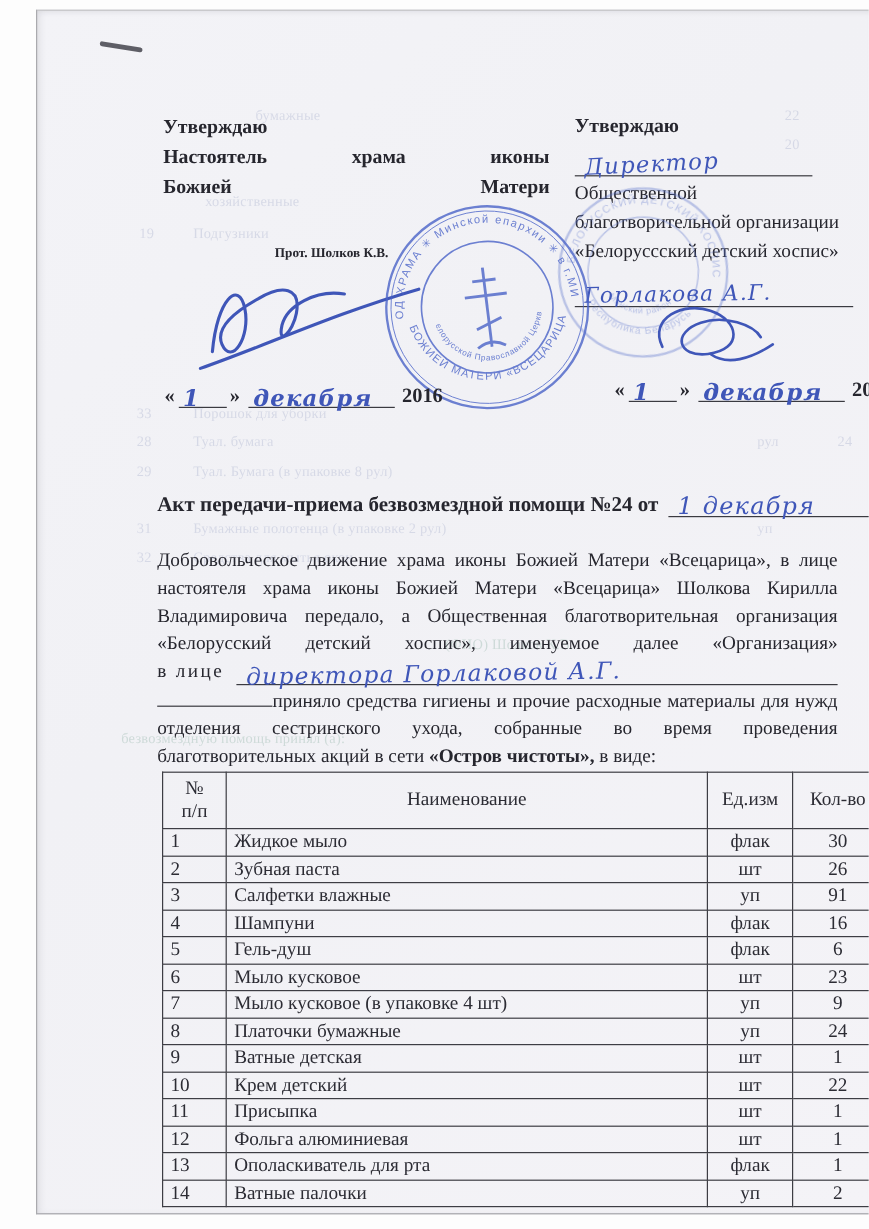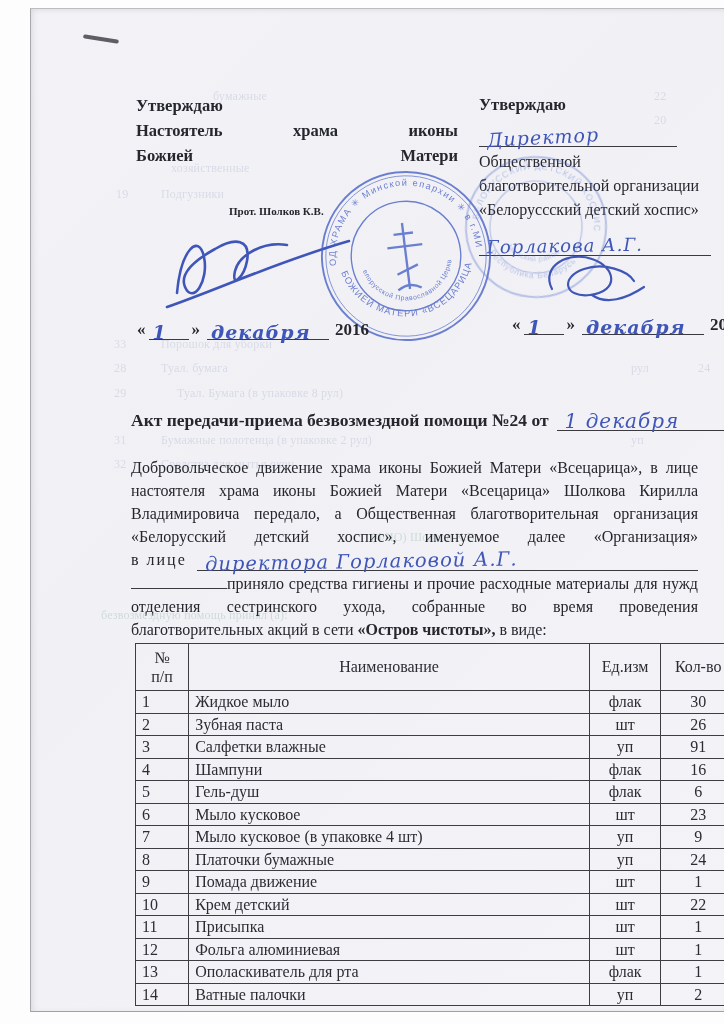--- a/index.html
+++ b/index.html
@@ -109,21 +109,21 @@
       <span class="ghost" style="left: 140px; top: 152px;">хозяйственные</span>
       <span class="ghost" style="left: 85px; top: 178px;">19</span>
       <span class="ghost" style="left: 130px; top: 178px;">Подгузники</span>
       <span class="ghost" style="left: 83px; top: 328px;">33</span>
       <span class="ghost" style="left: 130px; top: 328px;">Порошок для уборки</span>
       <span class="ghost" style="left: 83px; top: 352px;">28</span>
       <span class="ghost" style="left: 130px; top: 352px; text-align: right;">Туал. бумага</span>
       <span class="ghost" style="left: 600px; top: 352px;">рул</span>
       <span class="ghost" style="left: 667px; top: 352px;">24</span>
       <span class="ghost" style="left: 83px; top: 377px;">29</span>
-      <span class="ghost" style="left: 146px; top: 377px;">Туал. Бумага (в упаковке 8 рул)</span>
+      <span class="ghost" style="left: 130px; top: 377px;">Туал. Бумага (в упаковке 8 рул)</span>
       <span class="ghost" style="left: 83px; top: 424px;">31</span>
       <span class="ghost" style="left: 130px; top: 424px;">Бумажные полотенца (в упаковке 2 рул)</span>
       <span class="ghost" style="left: 600px; top: 424px;">уп</span>
       <span class="ghost" style="left: 83px; top: 448px;">32</span>
       <span class="ghost" style="left: 130px; top: 448px;">Средства для мытья окон</span>
       <span class="ghost greenish" style="left: 340px; top: 521px;">(ФИО) Шолков К.В.</span>
       <span class="ghost greenish" style="left: 70px; top: 599px;">безвозмездную помощь принял (а):</span>
     </div>
 
   <div class="pen-mark"></div>
@@ -327,21 +327,21 @@
           <td class="qty">9</td>
         </tr>
         <tr>
           <td class="num">8</td>
           <td class="name">Платочки бумажные</td>
           <td class="unit">уп</td>
           <td class="qty">24</td>
         </tr>
         <tr>
           <td class="num">9</td>
-          <td class="name">Помада движение</td>
+          <td class="name">Ватные детская</td>
           <td class="unit">шт</td>
           <td class="qty">1</td>
         </tr>
         <tr>
           <td class="num">10</td>
           <td class="name">Крем детский</td>
           <td class="unit">шт</td>
           <td class="qty">22</td>
         </tr>
         <tr>

